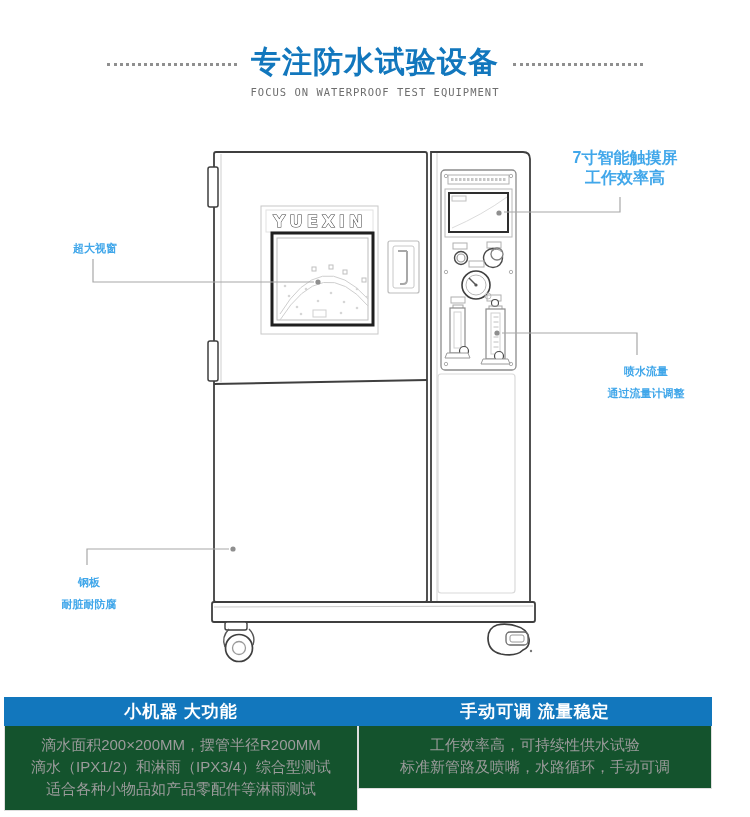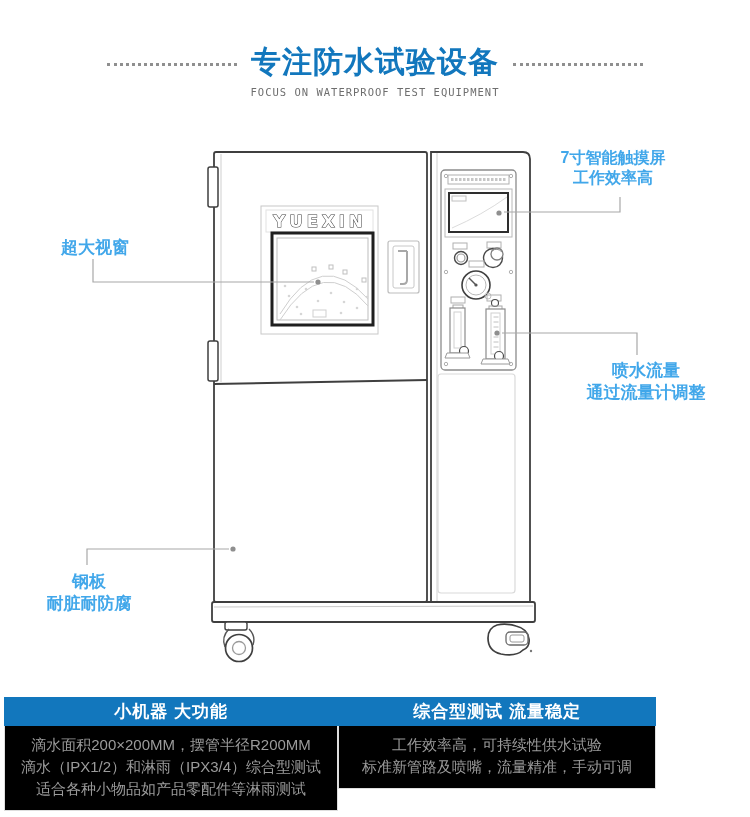--- a/index.html
+++ b/index.html
@@ -20,39 +20,39 @@
   .dots { width:130px; height:0; border-top:3px dotted #8f8f8f; margin-top:4px; }
   .subtitle {
     position:absolute; top:86px; left:0; right:0; text-align:center;
     font-family:"DejaVu Sans Mono", monospace;
     font-size:10.5px; letter-spacing:1px; color:#6e6e6e;
   }
   
   .illustration { position:absolute; inset:0; }
   .illustration svg { position:absolute; left:0; top:0; }
   .callout {
-    position:absolute; color:#41a7ea; font-weight:bold; font-size:17px;
+    position:absolute; color:#41a7ea; font-weight:bold; font-size:11px;
     line-height:22px; text-align:center; white-space:nowrap;
   }
   .co-viewport   { left:52px;  top:237px; width:86px;  }
-  .co-touchscreen{ left:540px; top:148px; width:146px; font-size:16px; line-height:20px; }
+  .co-touchscreen{ left:552px; top:148px; width:146px; font-size:16px; line-height:20px; }
   .co-flow      { left:574px; top:360px; width:144px; }
   .co-steel     { left:30px;  top:571px; width:118px; }
   
   .tables {
-    position:absolute; left:4px; top:697px; width:652px;
+    position:absolute; left:4px; top:697px; width:708px;
     display:flex; 
   }
   .ftable { flex:1; }
   .ftable .thead {
     background:#1277bd; color:#fff; font-weight:bold; font-size:17px;
     height:29px; line-height:29px; text-align:center; letter-spacing:1px;
   }
   .ftable .tbody {
-    border:1px solid #dedede; border-top:none; background:#000000;
+    border:1px solid #dedede; border-top:none; background:#14532d;
     padding:8px 16px 10px; text-align:center;
   }
   .ftable .trow {
     font-size:15px; line-height:22px; color:#9b9b9b; white-space:nowrap;
   }
 </style>
 </head>
 <body>
 
 <div class="page">
@@ -239,21 +239,21 @@
   <div class="tables">
     <section class="ftable">
       <div class="thead">小机器 大功能</div>
       <div class="tbody">
         <div class="trow">滴水面积200×200MM，摆管半径R200MM</div>
         <div class="trow">滴水（IPX1/2）和淋雨（IPX3/4）综合型测试</div>
         <div class="trow">适合各种小物品如产品零配件等淋雨测试</div>
       </div>
     </section>
     <section class="ftable">
-      <div class="thead">综合型测试 流量稳定</div>
+      <div class="thead">手动可调 流量稳定</div>
       <div class="tbody">
         <div class="trow">工作效率高，可持续性供水试验</div>
-        <div class="trow">标准新管路及喷嘴，流量精准，手动可调</div>
+        <div class="trow">标准新管路及喷嘴，水路循环，手动可调</div>
       </div>
     </section>
   </div>
 
 </div>
 
 </body></html>

